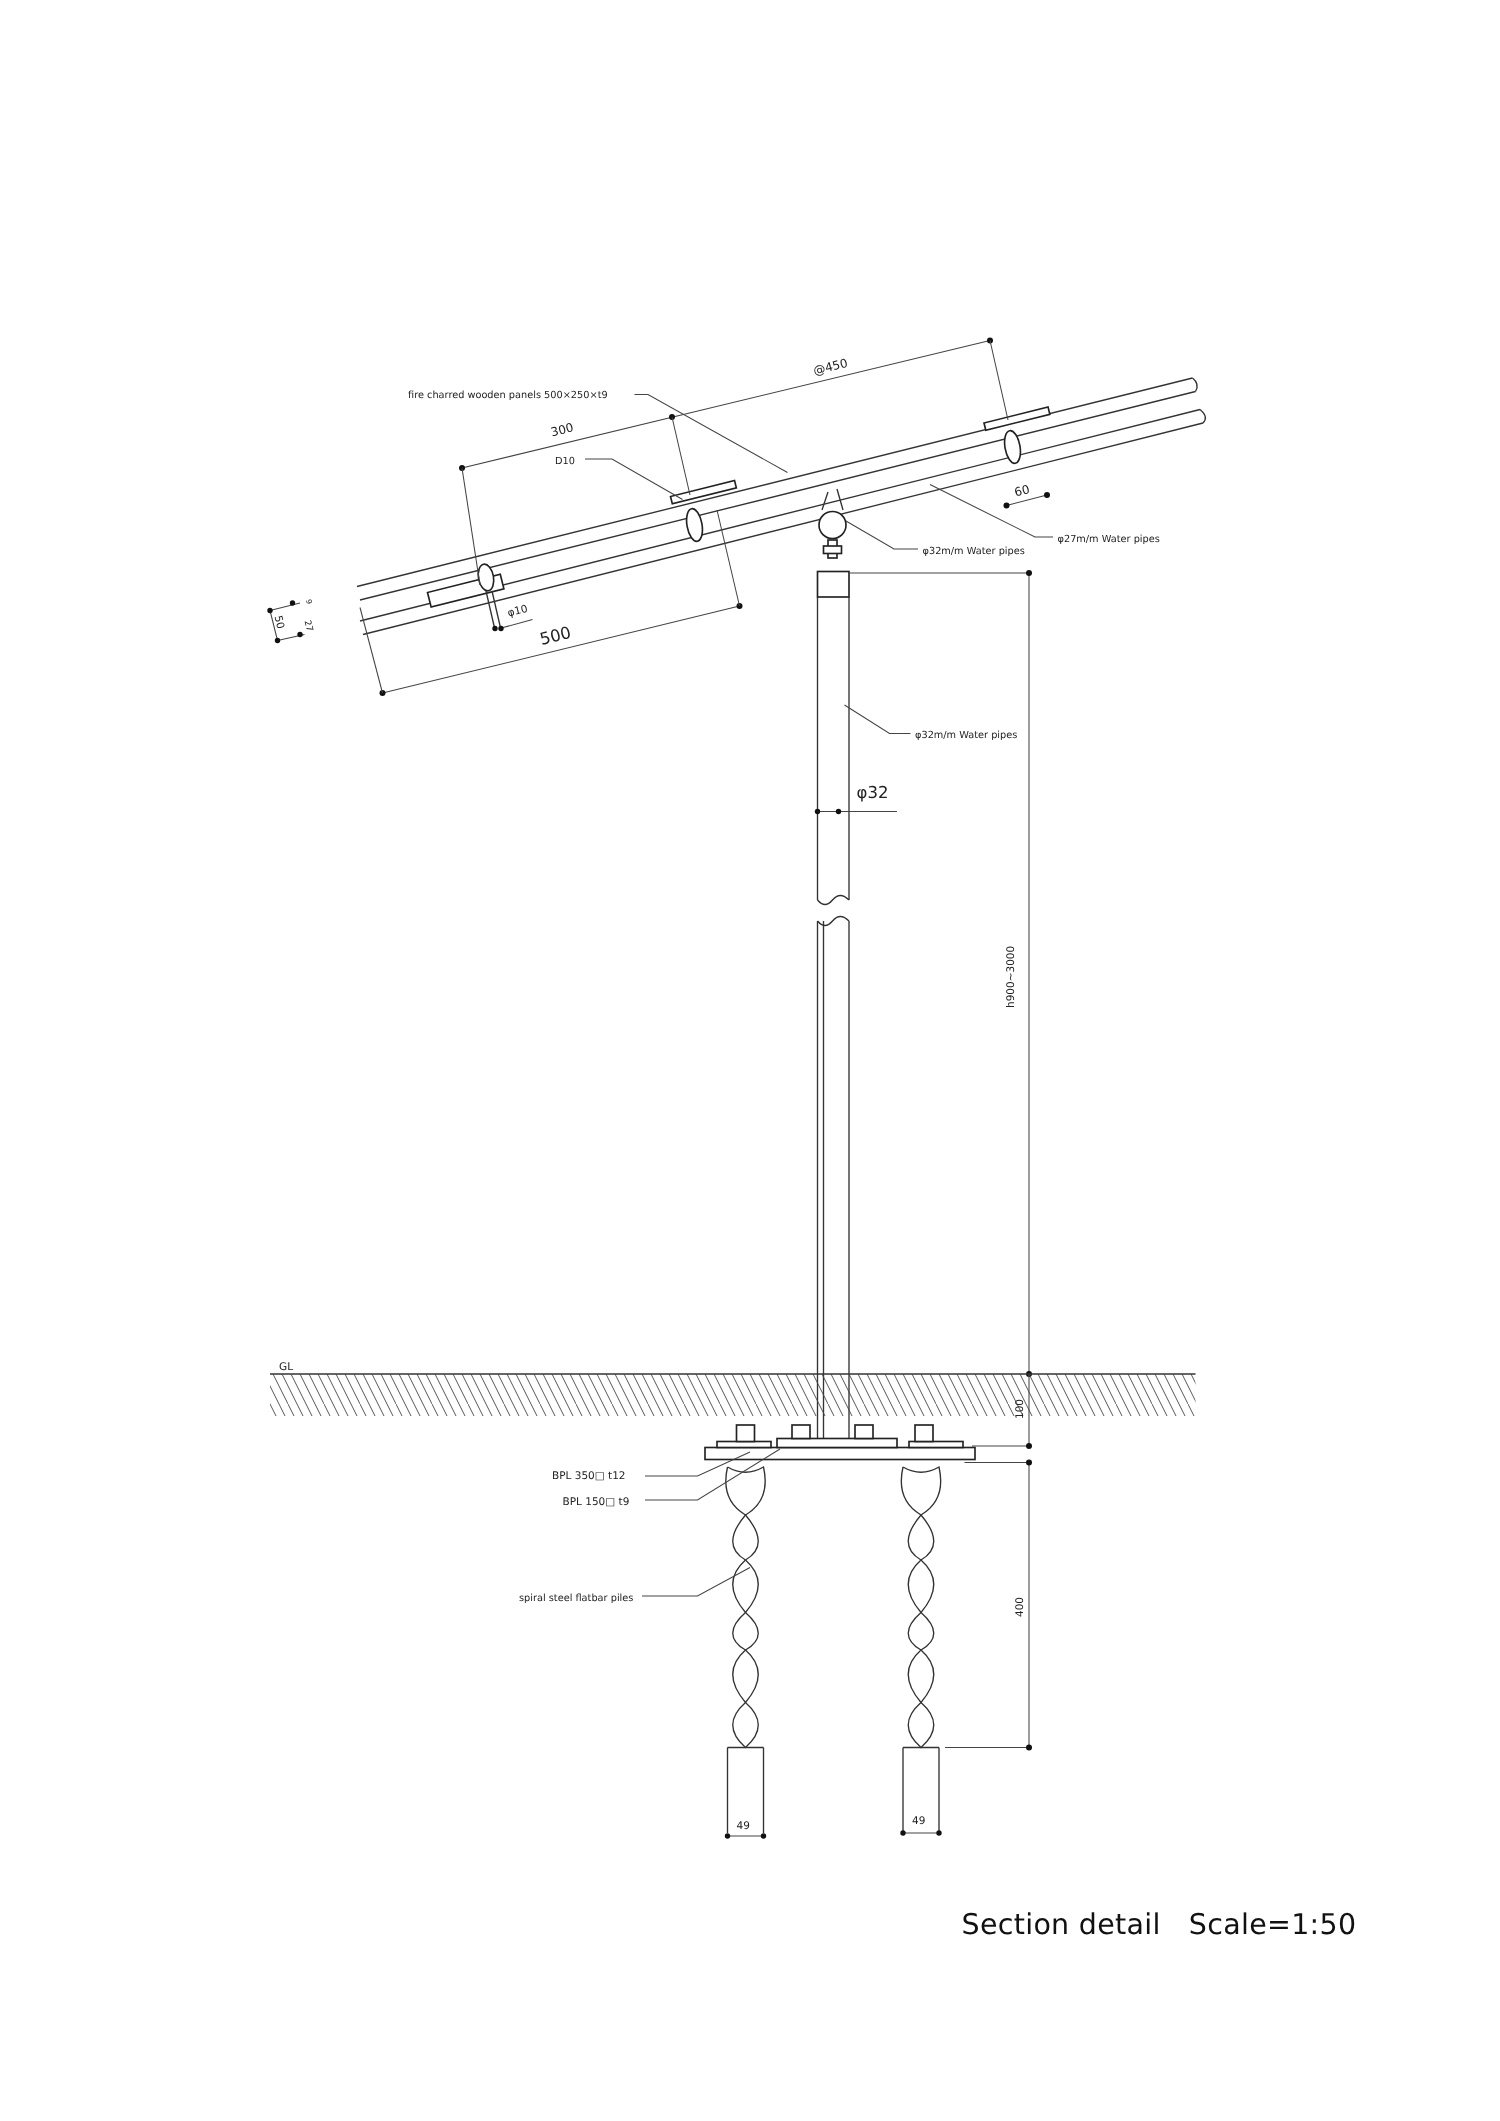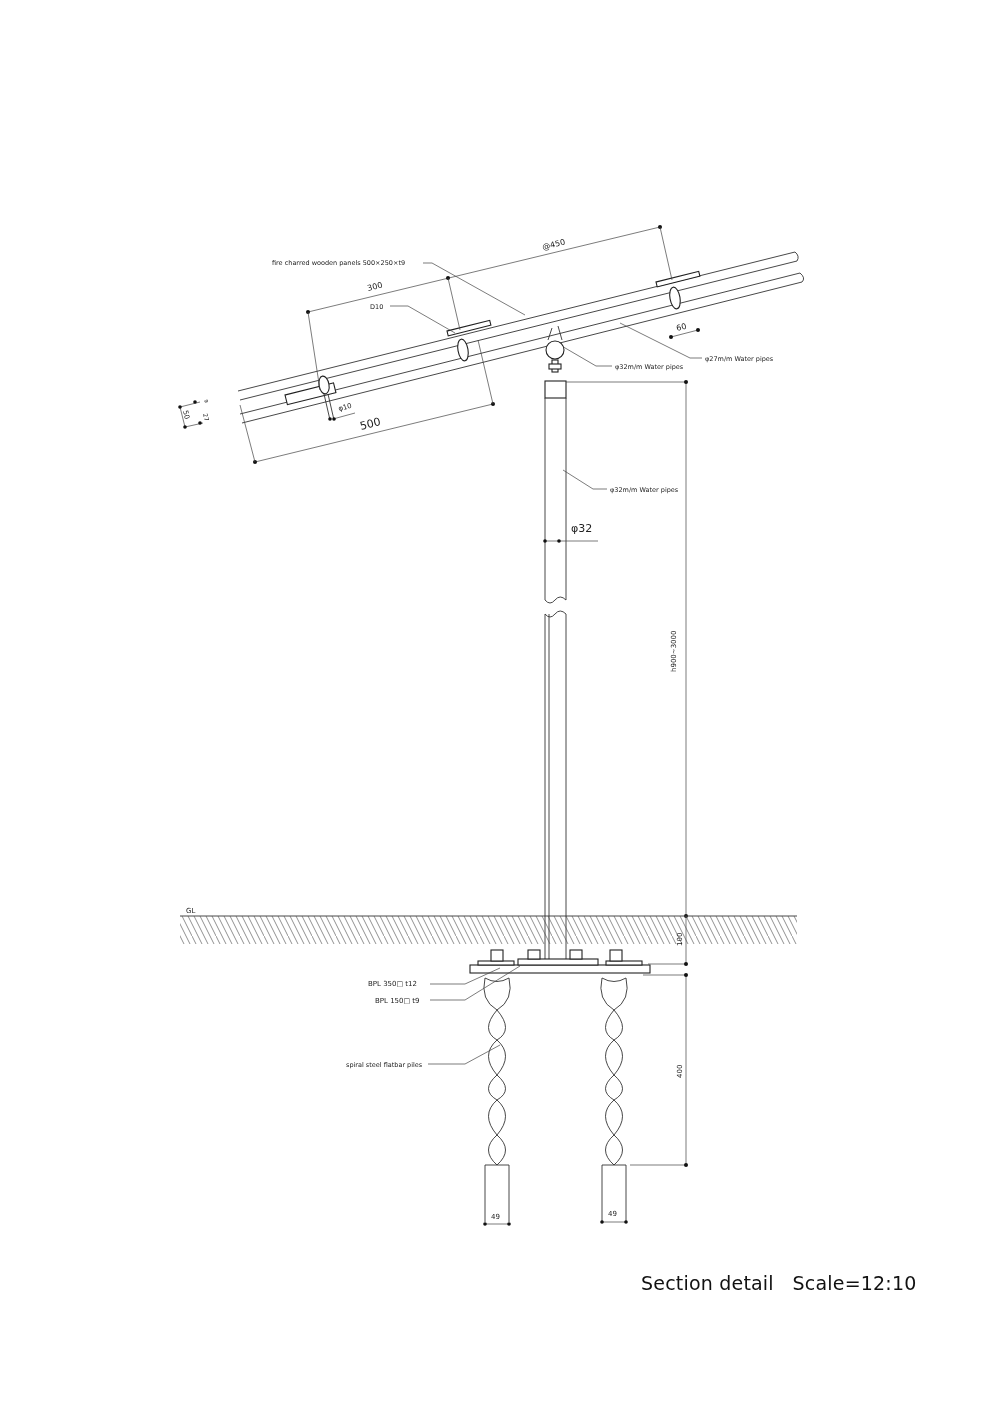--- a/index.html
+++ b/index.html
@@ -168,13 +168,13 @@
 
     <polyline class="thin" points="430,984 465,984 500,968"></polyline>
     <polyline class="thin" points="430,1000 465,1000 520,966"></polyline>
     <polyline class="thin" points="428,1064 465,1064 500,1045"></polyline>
     <text class="lbl" font-size="7" x="368" y="986">BPL 350□ t12</text>
     <text class="lbl" font-size="7" x="375" y="1003">BPL 150□ t9</text>
     <text class="lbl" font-size="6.5" x="346" y="1067">spiral steel flatbar piles</text>
   </g>
 </svg>
 
-<div class="title">Section detail   Scale=12:10</div>
+<div class="title">Section detail   Scale=1:50</div>
 
 </body></html>

